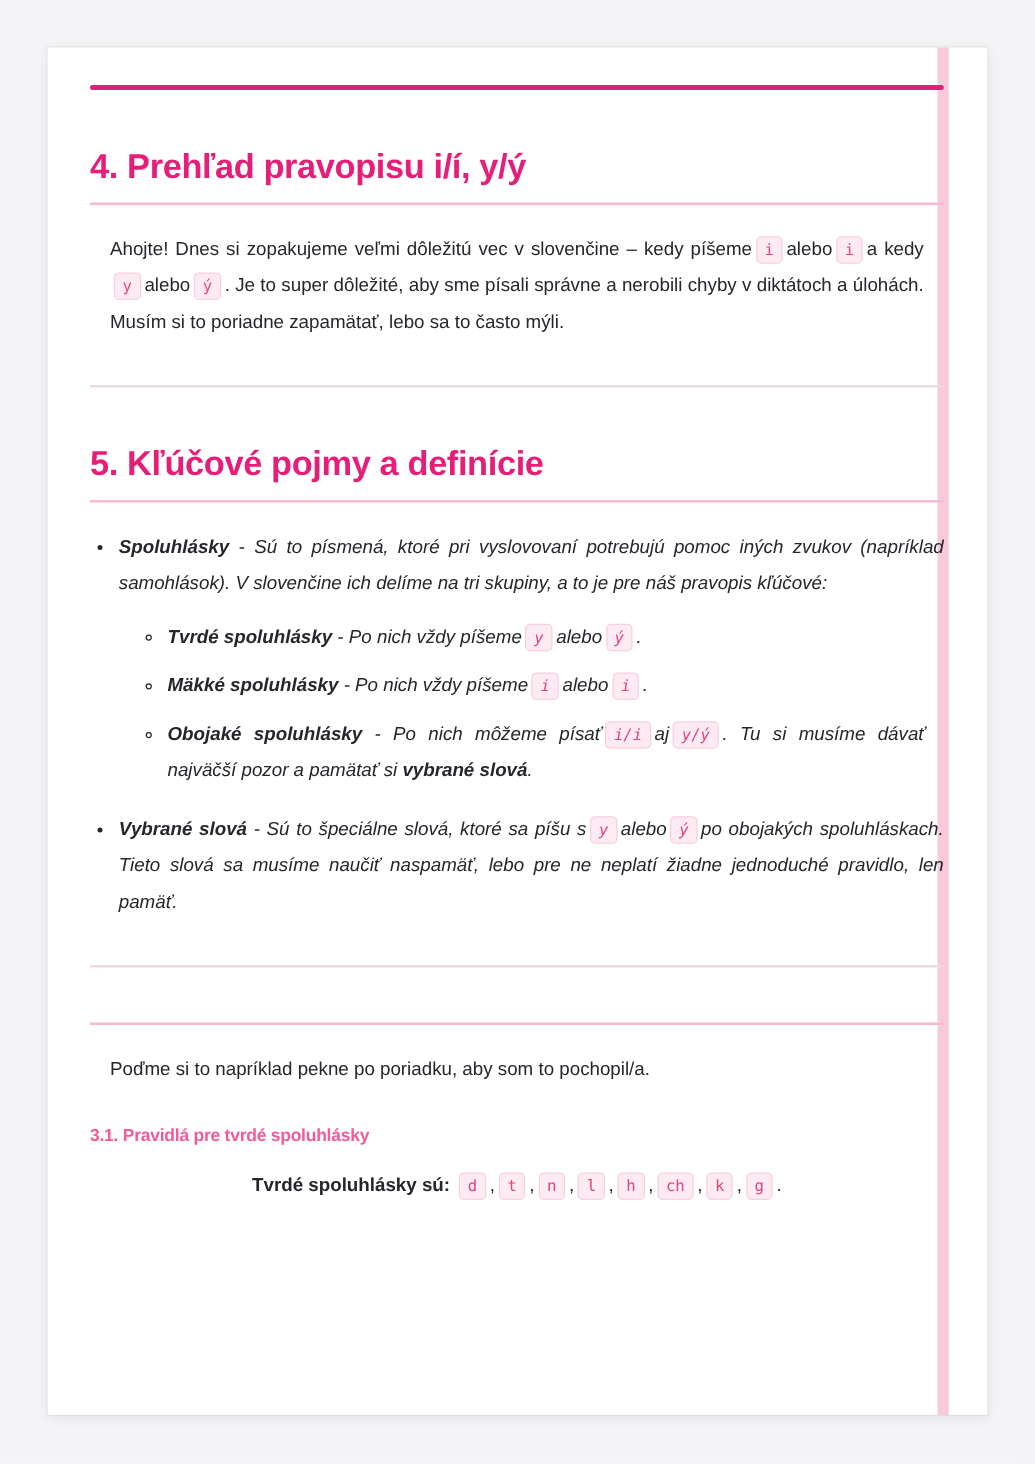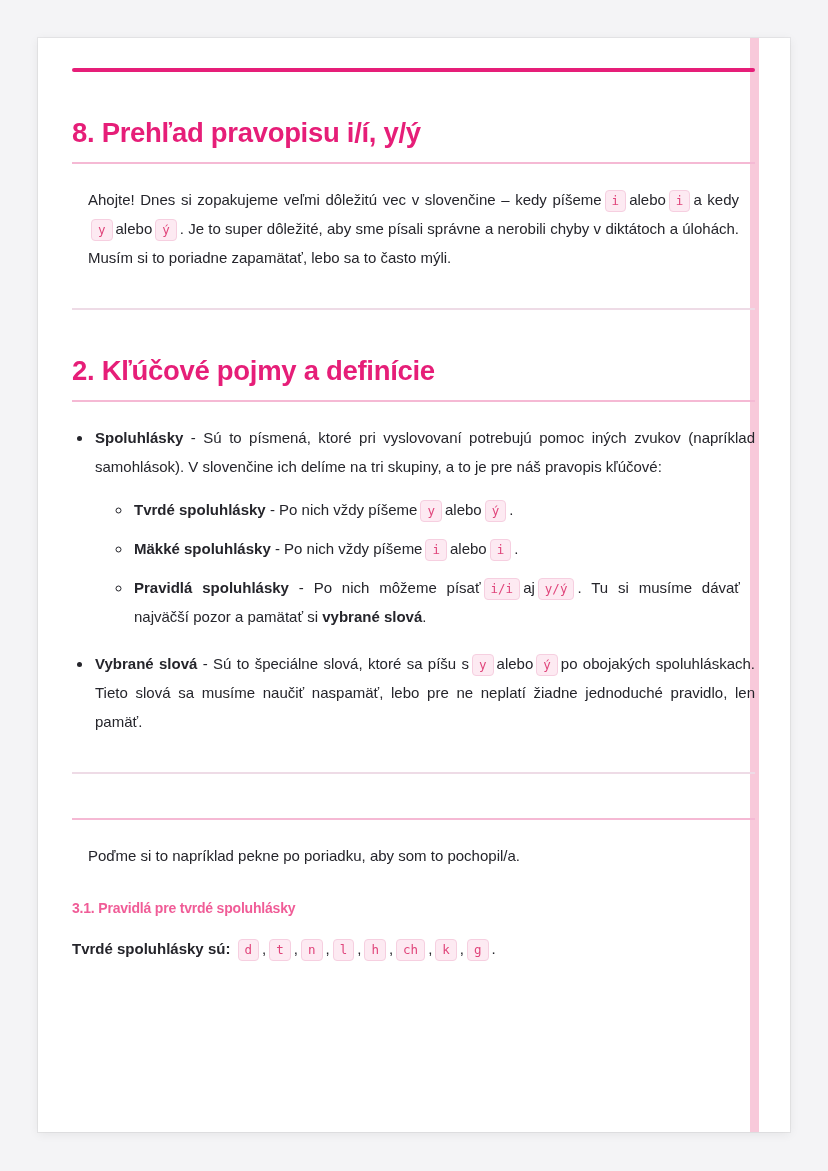--- a/index.html
+++ b/index.html
@@ -61,64 +61,64 @@
     border:1px solid var(--code-border);
     color:var(--code-text);
     border-radius:4px;
     padding:1px 6px;
     margin:0 3px;
     white-space:nowrap;
     vertical-align:baseline;
   }
   .divider{ height:2px; background:var(--divider); margin:36px 0 0; }
   ul.lvl1{
-    list-style:disc; margin:18px 0 0; padding-left:21px;
+    list-style:disc; margin:18px 0 0; padding-left:21px;font-style:italic;
   }
   ul.lvl1 > li{
     font-size:15px; line-height:29px; margin:0 0 18px;
     text-align:justify; padding-left:2px;
   }
   ul.lvl2{
     list-style:circle; margin:14px 15px 2px; padding-left:22px;
   }
   ul.lvl2 > li{
     font-size:15px; line-height:29px; margin:0 0 10px;
     text-align:justify; padding-left:2px;
   }
-  .hard-line{ text-align:left; margin:0; }
+  .hard-line{ text-align:center; margin:0; }
 </style>
 </head>
 <body>
 
 <div class="page">
   <div class="stripe"></div>
 
   <div class="content">
 
     <div class="rule"></div>
 
     <section>
-      <h2>8. Prehľad pravopisu i/í, y/ý</h2>
+      <h2>4. Prehľad pravopisu i/í, y/ý</h2>
       <div class="h2line"></div>
       <p>Ahojte! Dnes si zopakujeme veľmi dôležitú vec v slovenčine – kedy píšeme<code class="tok">i</code>alebo<code class="tok">i</code>a kedy<code class="tok">y</code>alebo<code class="tok">ý</code>. Je to super dôležité, aby sme písali správne a nerobili chyby v diktátoch a úlohách. Musím si to poriadne zapamätať, lebo sa to často mýli.</p>
     </section>
 
     <div class="divider"></div>
 
     <section>
-      <h2>2. Kľúčové pojmy a definície</h2>
+      <h2>5. Kľúčové pojmy a definície</h2>
       <div class="h2line"></div>
 
       <ul class="lvl1">
         <li>
           <div style="text-align:justify;"><strong>Spoluhlásky</strong> - Sú to písmená, ktoré pri vyslovovaní potrebujú pomoc iných zvukov (napríklad samohlások). V slovenčine ich delíme na tri skupiny, a to je pre náš pravopis kľúčové:</div>
           <ul class="lvl2">
             <li><strong>Tvrdé spoluhlásky</strong> - Po nich vždy píšeme<code class="tok">y</code>alebo<code class="tok">ý</code>.</li>
             <li><strong>Mäkké spoluhlásky</strong> - Po nich vždy píšeme<code class="tok">i</code>alebo<code class="tok">i</code>.</li>
-            <li><strong>Pravidlá spoluhlásky</strong> - Po nich môžeme písať<code class="tok">i/i</code>aj<code class="tok">y/ý</code>. Tu si musíme dávať najväčší pozor a pamätať si <strong>vybrané slová</strong>.</li>
+            <li><strong>Obojaké spoluhlásky</strong> - Po nich môžeme písať<code class="tok">i/i</code>aj<code class="tok">y/ý</code>. Tu si musíme dávať najväčší pozor a pamätať si <strong>vybrané slová</strong>.</li>
           </ul>
         </li>
         <li><strong>Vybrané slová</strong> - Sú to špeciálne slová, ktoré sa píšu s<code class="tok">y</code>alebo<code class="tok">ý</code>po obojakých spoluhláskach. Tieto slová sa musíme naučiť naspamäť, lebo pre ne neplatí žiadne jednoduché pravidlo, len pamäť.</li>
       </ul>
     </section>
 
     <div class="divider"></div>
 
     <section>
       <div class="h2line"></div>

